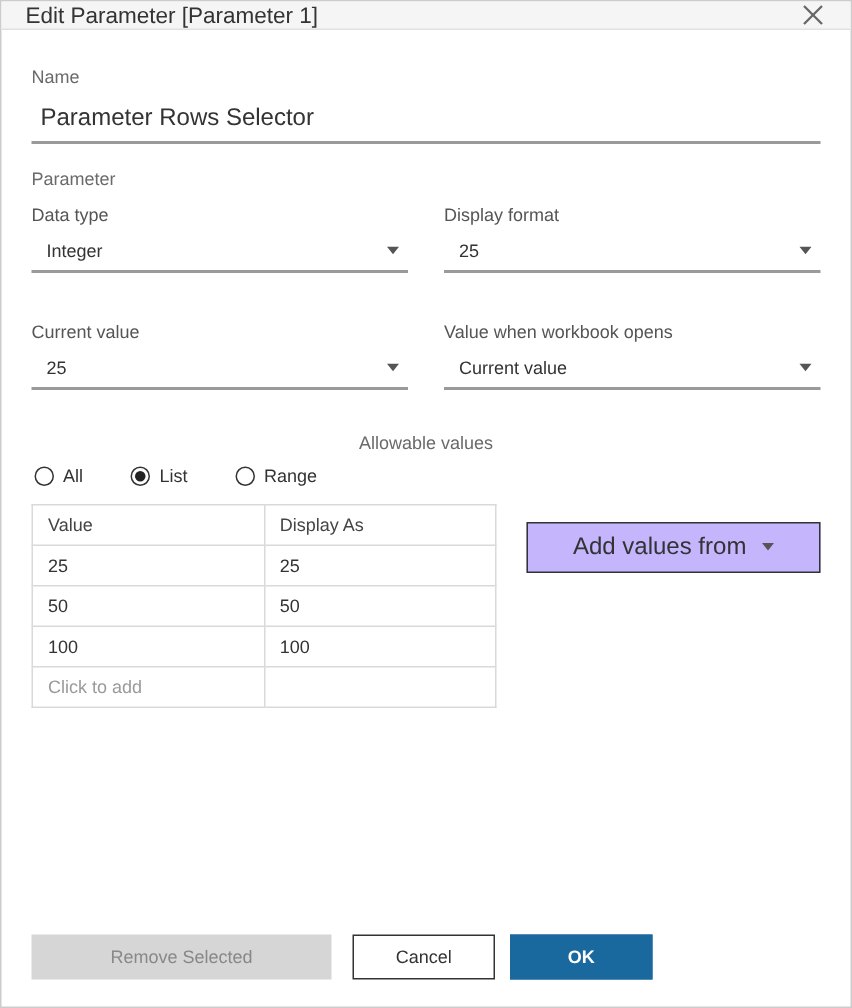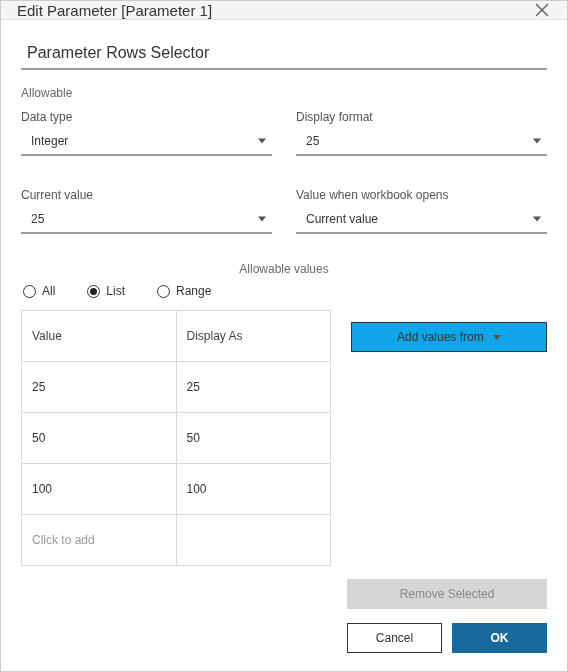--- a/index.html
+++ b/index.html
@@ -128,21 +128,21 @@
   .tbl-wrap {
     width: 310px;
   }
   .tbl {
     width: 100%;
     border-collapse: collapse;
     table-layout: fixed;
   }
   .tbl th, .tbl td {
     border: 1px solid #d9d9d9;
-    padding: 18px 10px;
+    padding: 6px 10px;
     text-align: left;
     font-size: 12px;
     font-weight: normal;
     color: #333;
   }
   .tbl th {
     color: #444;
     background: #fff;
   }
   .tbl td.placeholder {
@@ -151,42 +151,40 @@
   .right-col {
     flex: 1;
     padding-top: 2px;
   }
   .vradio-group .radio {
     margin-bottom: 8px;
   }
   .btn-add {
     position: relative;
     border: 1px solid #333;
-    background: #0ea5e9;
+    background: #c4b5fd;
     width: 100%;
     padding: 7px 10px;
     text-align: center;
-    font-size: 12px;
+    font-size: 16px;
     cursor: pointer;
     margin-top: 10px;
   }
   .btn-add .caret {
     position: static;
     display: inline-block;
     margin-left: 6px;
     transform: none;
     vertical-align: middle;
   }
   .footer {
     padding: 10px 20px 18px 20px;
     display: flex;
-    flex-direction: column;
     align-items: flex-end;
     gap: 14px;
-    margin-left: 48px;
   }
   .btn-remove {
     width: 200px;
     background: #d6d6d6;
     color: #888;
     border: none;
     padding: 8px 10px;
     font-size: 12px;
     cursor: default;
   }
@@ -221,23 +219,24 @@
   <div class="titlebar">
     <div class="title">Edit Parameter [Parameter 1]</div>
     <svg class="close-x" viewBox="0 0 18 18">
       <line x1="3" y1="3" x2="15" y2="15"></line>
       <line x1="15" y1="3" x2="3" y2="15"></line>
     </svg>
   </div>
 
   <div class="body">
 
+    <div class="section-label first">Name</div>
     <input class="underline-input" type="text" value="Parameter Rows Selector" style="">
 
-    <div class="section-label" style="margin-top:16px;">Allowable</div>
+    <div class="section-label" style="margin-top:16px;">Parameter</div>
 
     <div class="row2">
       <div class="col">
         <div class="field-label">Data type</div>
         <div class="underline-select">
           <span>Integer</span>
           <span class="caret"></span>
         </div>
       </div>
       <div class="col">

